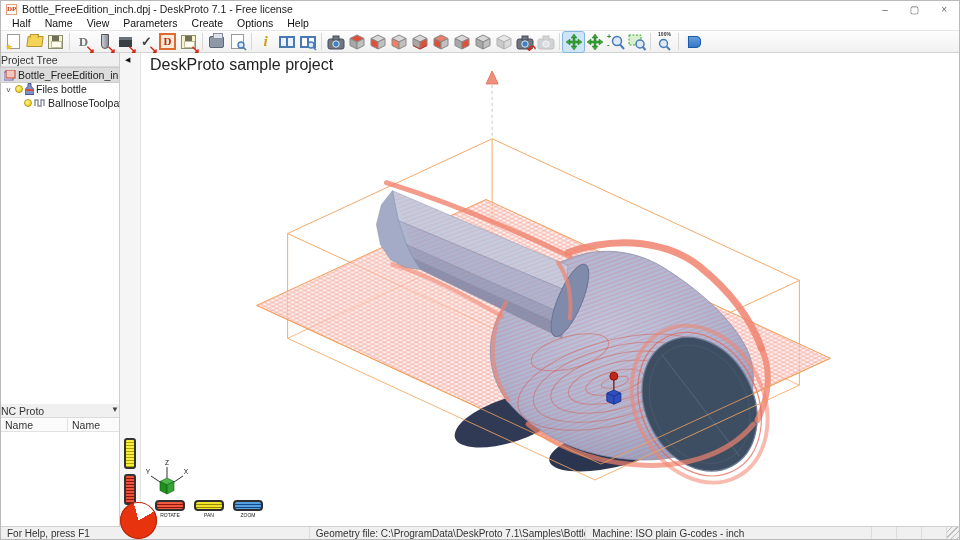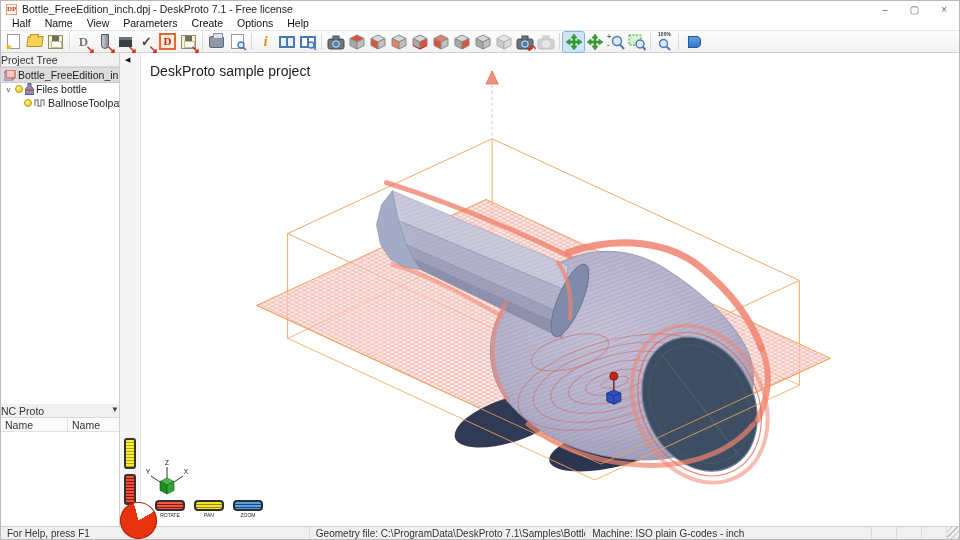--- a/index.html
+++ b/index.html
@@ -67,21 +67,21 @@
   
   .strip { width:21px; flex:0 0 auto; background:#f5f5f5; border-right:1px solid #e3e3e3; position:relative; overflow:visible; z-index:5; }
   .collapse { position:absolute; top:3px; left:5px; font-size:7px; color:#111; }
   .vbar { position:absolute; left:4px; width:12px; height:31px; border:2px solid #333; border-radius:3px; }
   .vbar.yellow { top:385px; background:repeating-linear-gradient(180deg,#f8ef3a 0 2px,#b2a400 2px 3px); }
   .vbar.red { top:421px; background:repeating-linear-gradient(180deg,#ef5038 0 2px,#8c1408 2px 3px); }
   .pie { position:absolute; left:0px; top:449px; width:37px; height:37px; border-radius:50%; background:conic-gradient(from -15deg at 50% 50%, #ffffff 0deg 75deg, #e8330f 75deg 360deg); box-shadow:inset 0 0 0 1px #b32408; }
 
   
   .viewport { flex:1 1 auto; position:relative; background:#fff; min-width:0; }
-  .vp-caption { position:absolute; top:10px; left:9px; font-size:14px; color:#222; z-index:3; }
+  .vp-caption { position:absolute; top:3px; left:9px; font-size:16px; color:#222; z-index:3; }
   .logo { position:absolute; top:8px; right:10px; width:202px; text-align:center; z-index:3; }
   .brand { font-family:"DejaVu Serif", serif; font-weight:bold; font-size:35px; line-height:38px; color:#d62e00; letter-spacing:-1px; text-shadow:0 0 1px #ff9a00, 1px 1px 0 #8c1a00; white-space:nowrap; }
   .brand .it { font-style:italic; }
   .brand sup { font-size:10px; vertical-align:18px; letter-spacing:0; }
   .tagline { font-size:11px; font-weight:bold; color:#0d0d0d; letter-spacing:0px; margin-top:2px; white-space:nowrap; transform:scaleY(1.05); }
   .scene { position:absolute; inset:0; }
 
   .axis-ind { position:absolute; left:3px; bottom:26px; z-index:4; }
   .navbtns { position:absolute; left:14px; bottom:8px; display:flex; gap:9px; z-index:4; }
   .navbtn { width:30px; display:flex; flex-direction:column; align-items:center; gap:1px; }

